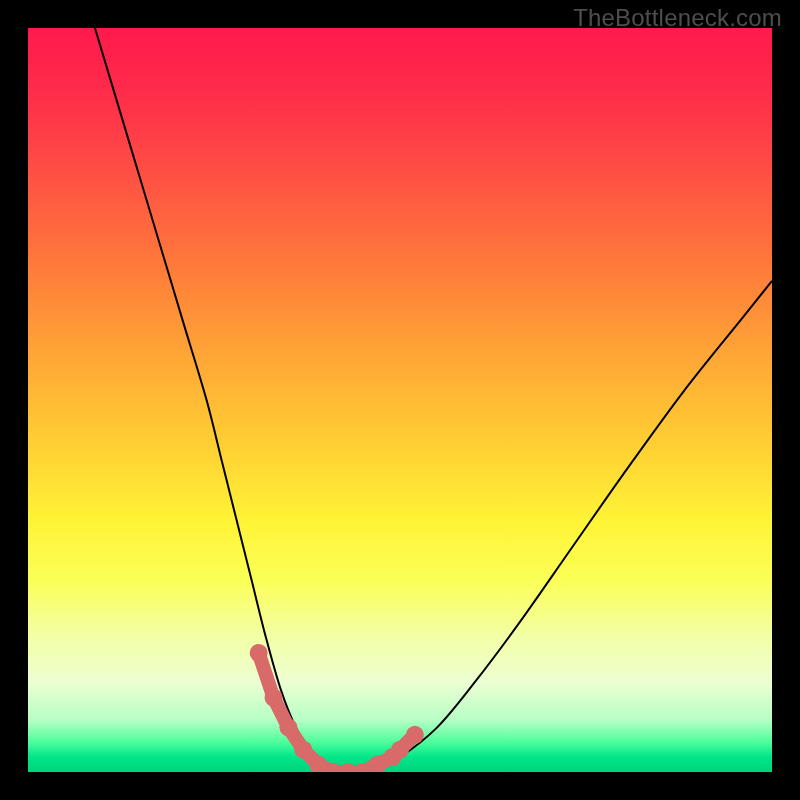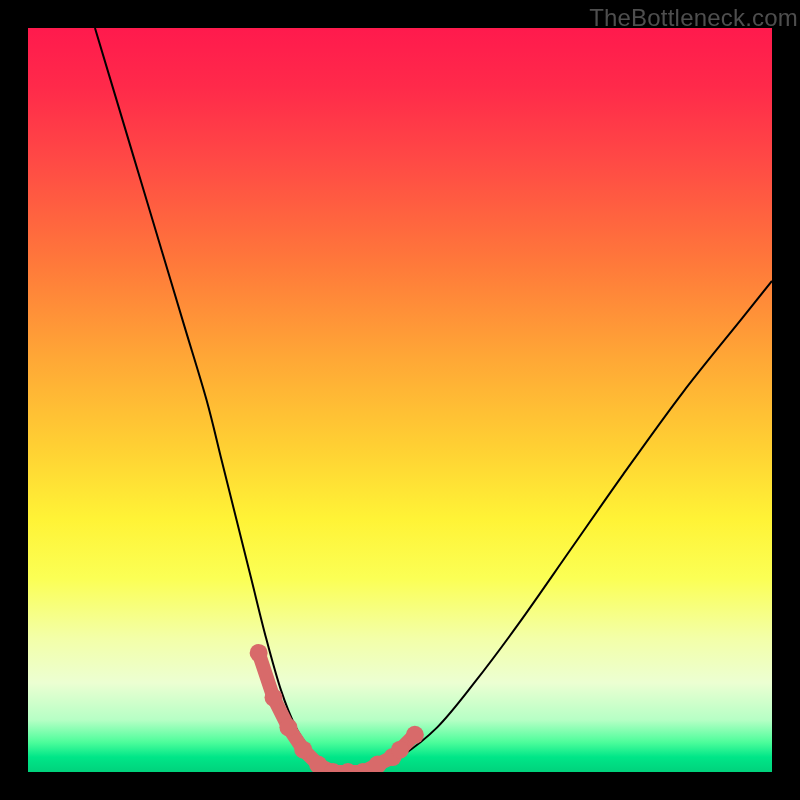--- a/index.html
+++ b/index.html
@@ -30,21 +30,21 @@
       #ecffd2 88%,
       #b6ffc5 93%,
       #4dfd9b 96%,
       #00e688 98%,
       #00d27c 100%
     );
   }
   .watermark {
     position: absolute;
     top: 4px;
-    right: 2px;
+    right: 18px;
     color: #4e4e4e;
     font-size: 24px;
     font-weight: 500;
     letter-spacing: 0.2px;
     font-family: Arial, Helvetica, sans-serif;
   }
   svg.plot {
     position: absolute;
     left: 0;
     top: 0;

